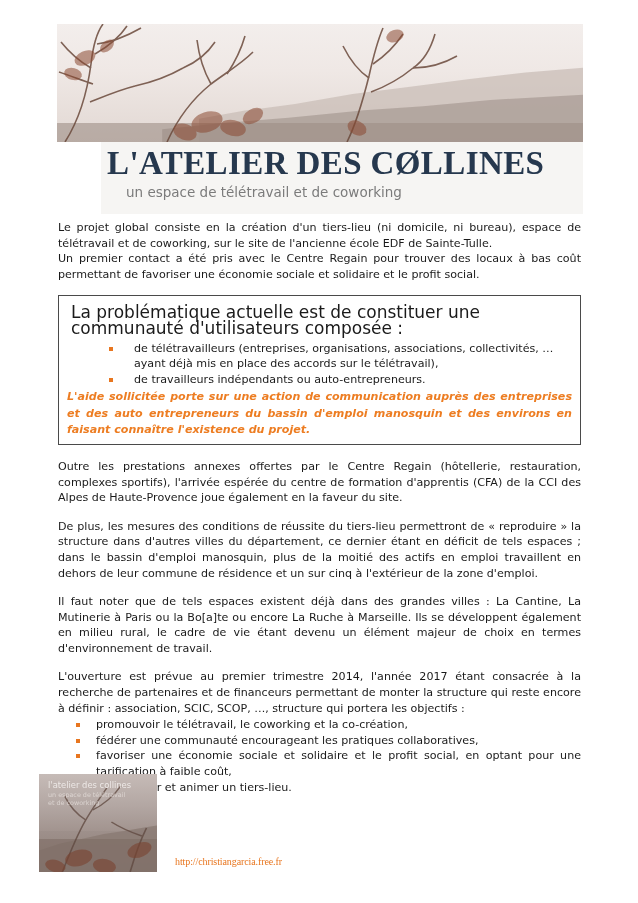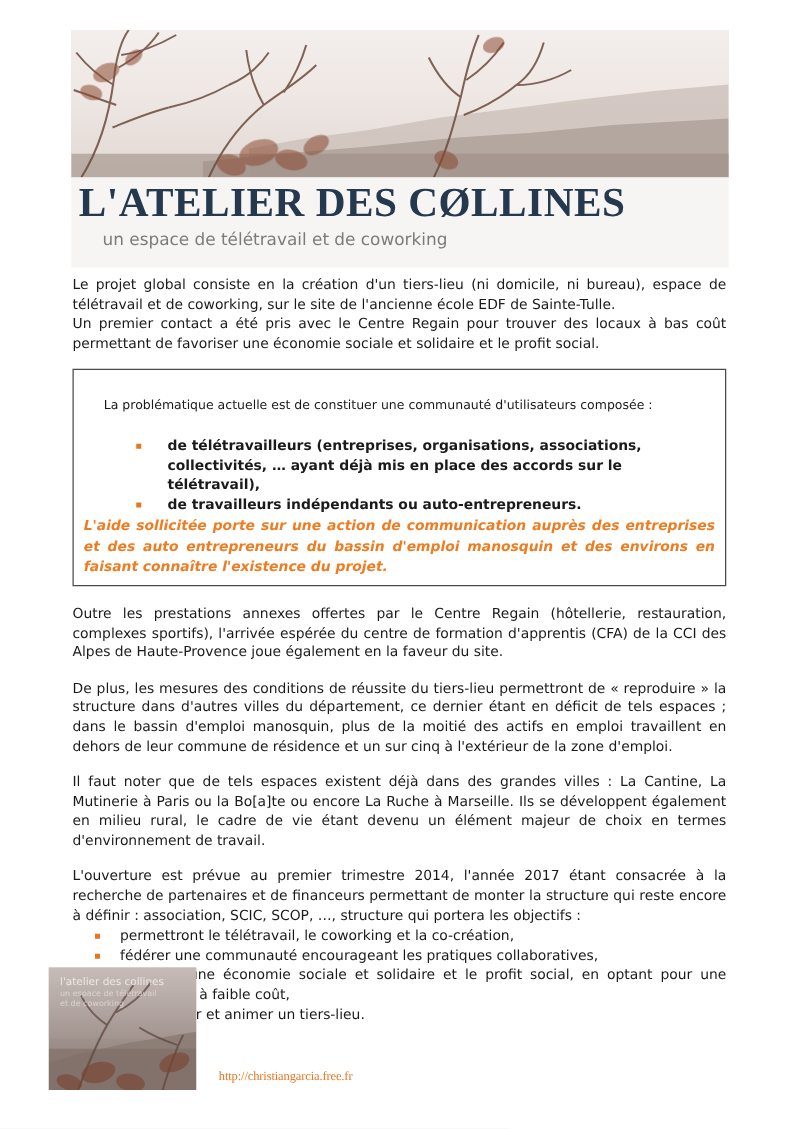--- a/index.html
+++ b/index.html
@@ -63,20 +63,21 @@
   .branches {
     position: absolute;
     left: 0; top: 0; width: 100%; height: 100%;
   }
   .banner-title-bar {
     position: relative;
     height: 72px;
     background: #f6f5f3;
     padding: 4px 0 0 6px;
     box-sizing: border-box;
+    margin-left: 44px;
   }
   .banner-title {
     font-family: "Liberation Serif", serif;
     font-weight: bold;
     font-size: 33px;
     letter-spacing: 0.4px;
     color: #26384e;
     line-height: 1.05;
     white-space: nowrap;
   }
@@ -107,30 +108,29 @@
 
   
   .boxed {
     border: 1px solid #4a4a4a;
     padding: 5px 8px 6px 8px;
     margin: 5px 0 14px 0;
     box-sizing: border-box;
   }
   .boxed .intro {
     font-family: "DejaVu Sans", sans-serif;
-    font-size: 10px;
+    font-size: 17px;
     line-height: 15.6px;
     color: #1a1a1a;
-    margin: 16px;
+    margin: 4px;
   }
   .bullets {
     list-style: none;
     margin: 2px 0 2px 0;
     padding: 0 0 0 42px;
-    font-weight: bold;
   }
   .bullets li {
     position: relative;
     font-family: "DejaVu Sans", sans-serif;
     font-size: 11.1px;
     line-height: 15.6px;
     color: #1a1a1a;
     padding-left: 25px;
     margin-bottom: 0;
   }
@@ -307,21 +307,21 @@
 
     <p class="para">Outre les prestations annexes offertes par le Centre Regain (hôtellerie, restauration, complexes sportifs), l'arrivée espérée du centre de formation d'apprentis (CFA) de la CCI des Alpes de Haute-Provence joue également en la faveur du site.</p>
 
     <p class="para">De plus, les mesures des conditions de réussite du tiers-lieu permettront de « reproduire » la structure dans d'autres villes du département, ce dernier étant en déficit de tels espaces ; dans le bassin d'emploi manosquin, plus de la moitié des actifs en emploi travaillent en dehors de leur commune de résidence et un sur cinq à l'extérieur de la zone d'emploi.</p>
 
     <p class="para">Il faut noter que de tels espaces existent déjà dans des grandes villes : La Cantine, La Mutinerie à Paris ou la Bo[a]te ou encore La Ruche à Marseille. Ils se développent également en milieu rural, le cadre de vie étant devenu un élément majeur de choix en termes d'environnement de travail.</p>
 
     <p class="para tight">L'ouverture est prévue au premier trimestre 2014, l'année 2017 étant consacrée à la recherche de partenaires et de financeurs permettant de monter la structure qui reste encore à définir : association, SCIC, SCOP, …, structure qui portera les objectifs :</p>
 
     <ul class="obj-list">
-      <li>permettront le télétravail, le coworking et la co-création,</li>
+      <li>promouvoir le télétravail, le coworking et la co-création,</li>
       <li>fédérer une communauté encourageant les pratiques collaboratives,</li>
       <li>favoriser une économie sociale et solidaire et le profit social, en optant pour une tarification à faible coût,</li>
       <li>créer, gérer et animer un tiers-lieu.</li>
     </ul>
   </div>
 
   <div class="thumb">
     <div class="thumb-sky"></div>
     <div class="thumb-hill"></div>
     <div class="thumb-fg"></div>

